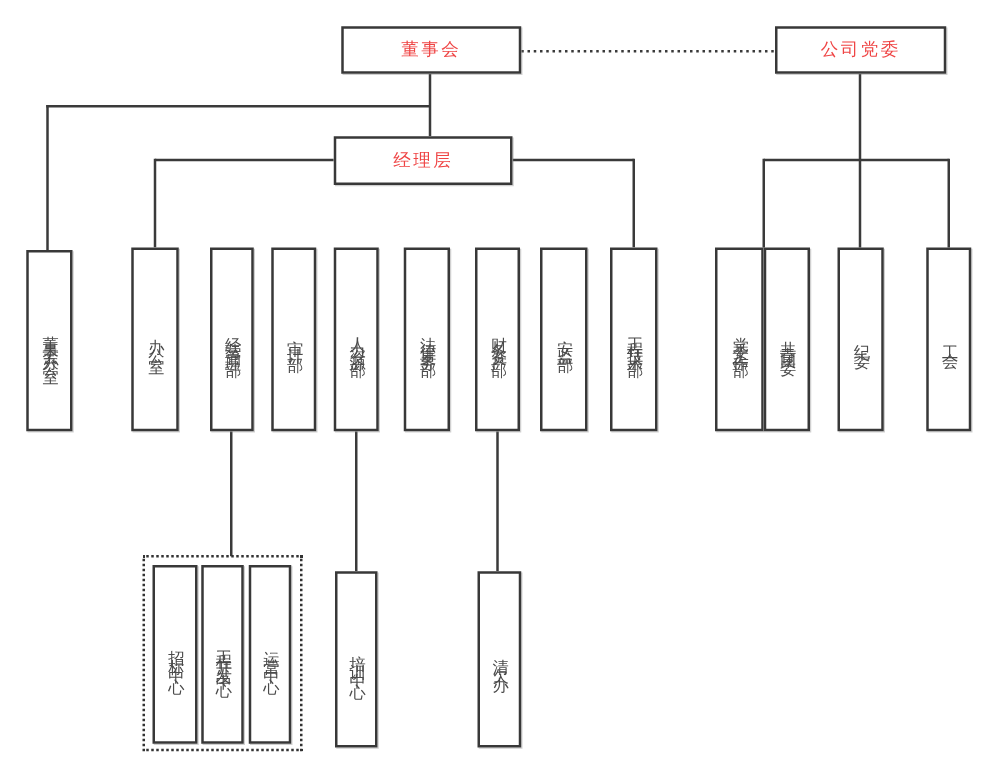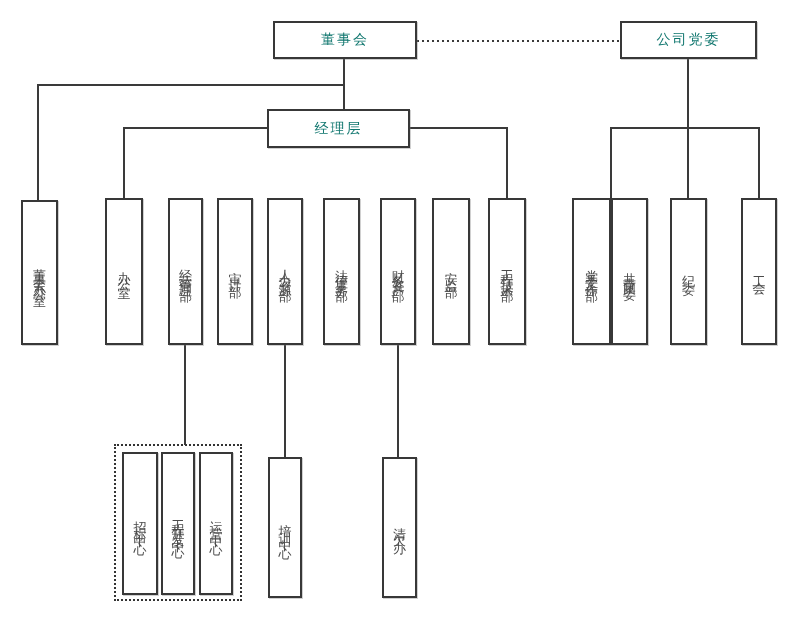--- a/index.html
+++ b/index.html
@@ -26,21 +26,21 @@
     box-sizing: border-box;
     border: 2px solid #383838;
     background: #ffffff;
     display: flex;
     align-items: center;
     justify-content: center;
     box-shadow: 1px 1px 0 rgba(120,120,120,0.35);
   }
   .hlabel {
     font-size: 14px;
-    color: #0f766e;
+    color: #ef4444;
     letter-spacing: 2px;
     white-space: nowrap;
   }
   .vlabel {
     writing-mode: vertical-rl;
     text-orientation: upright;
     font-size: 13px;
     line-height: 1;
     color: #4a4a4a;
     letter-spacing: 7px;

